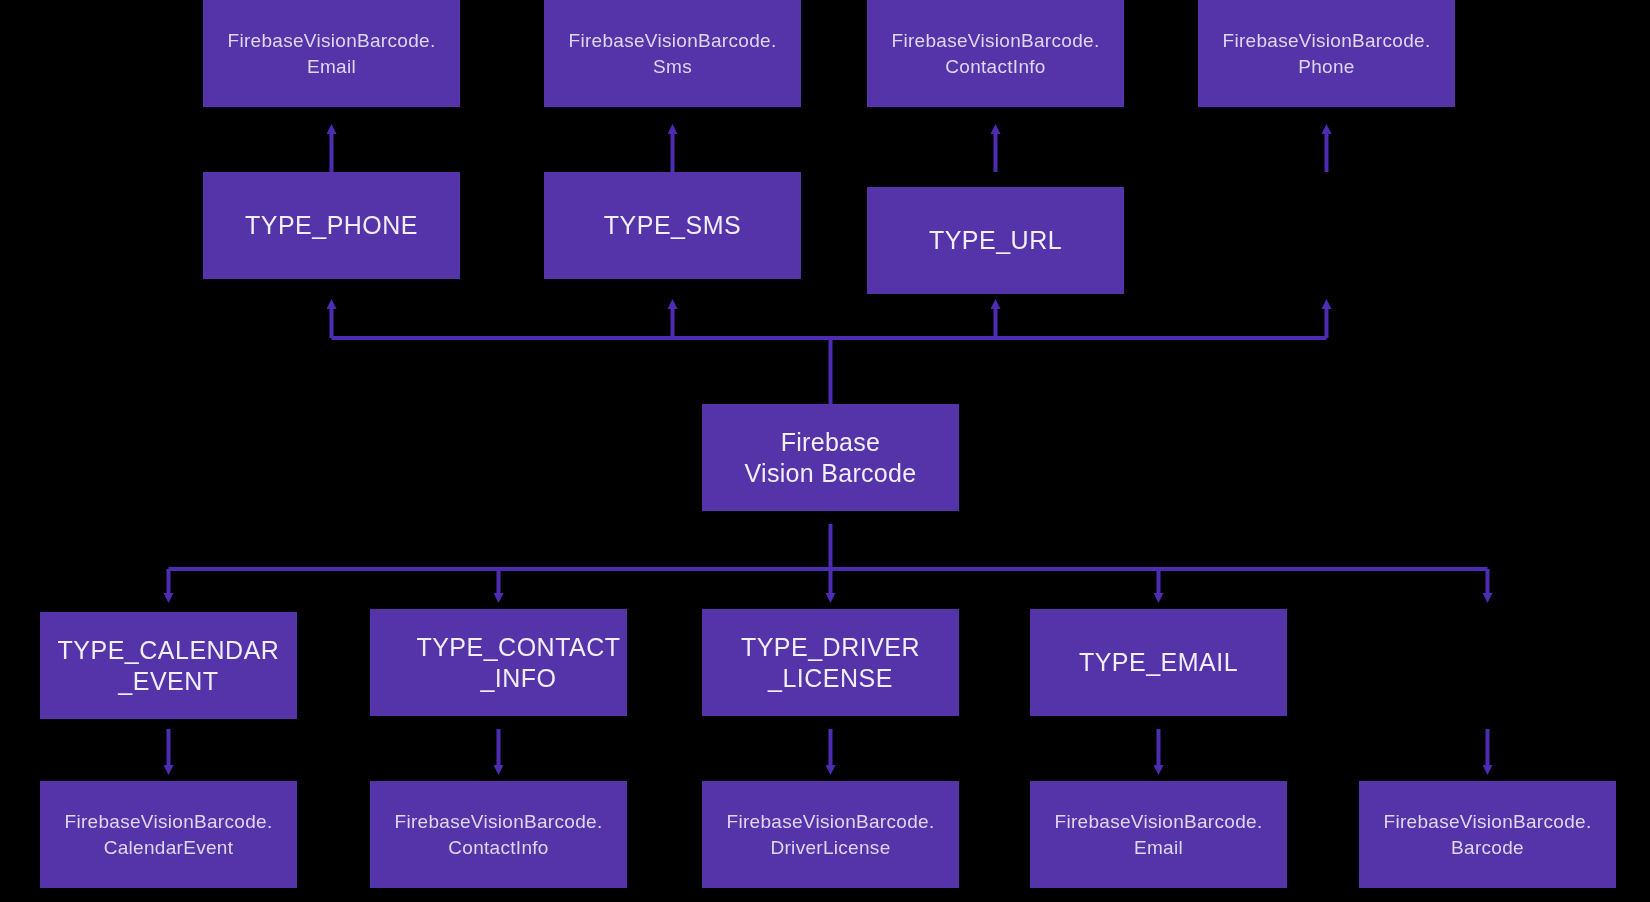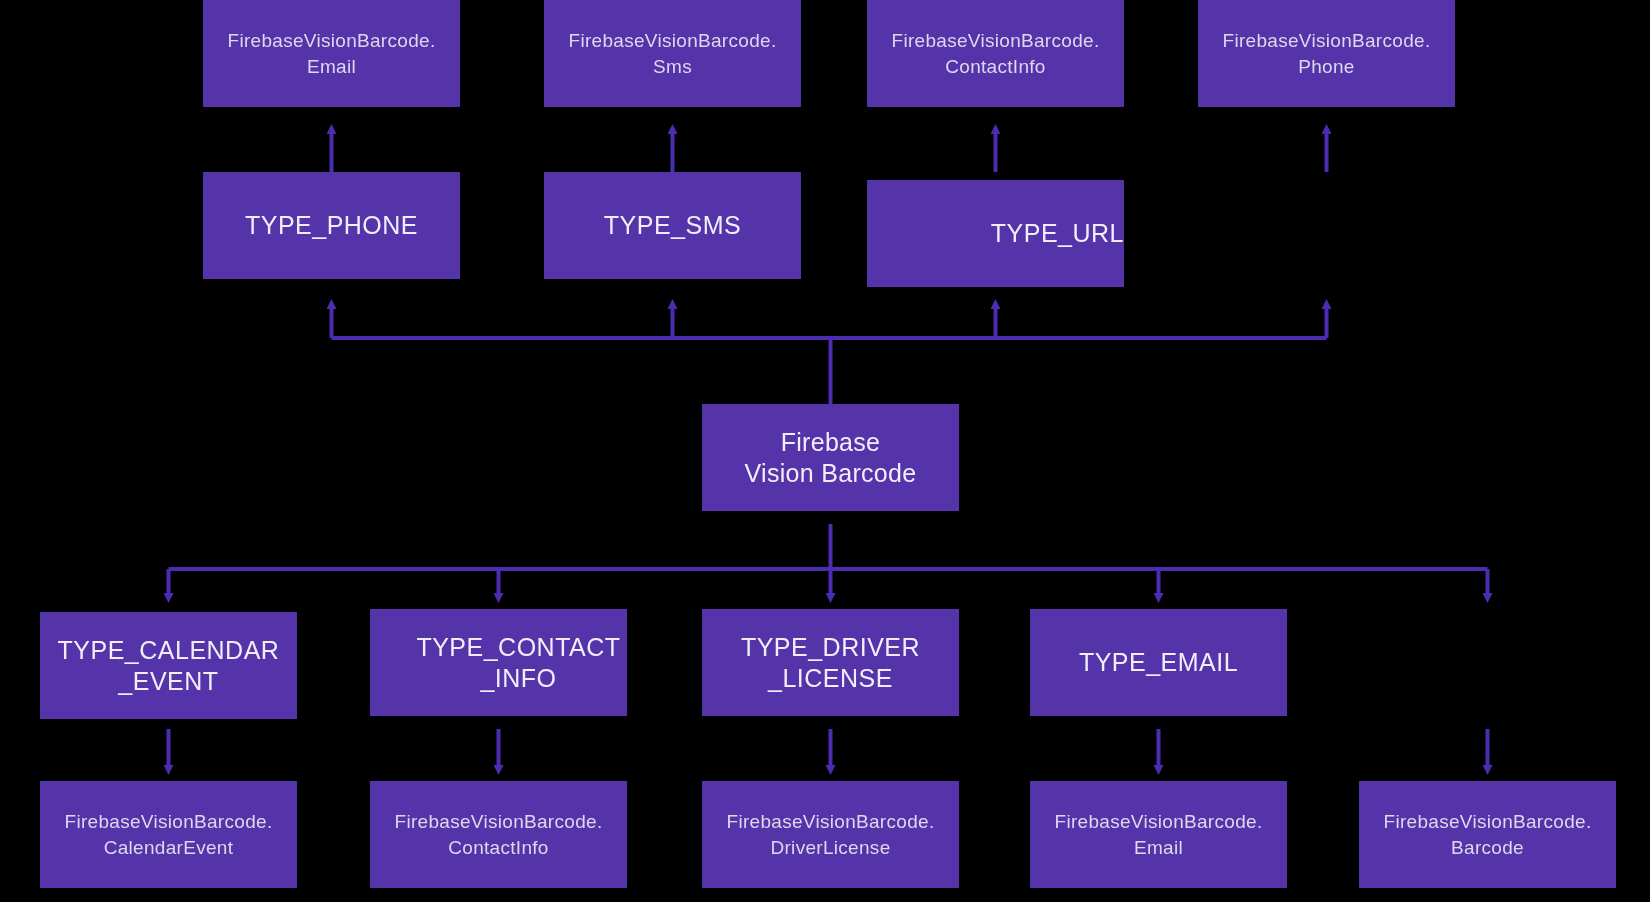--- a/index.html
+++ b/index.html
@@ -101,21 +101,21 @@
     <span class="line">FirebaseVisionBarcode.</span>
     <span class="line">Phone</span>
   </div>
 
   <div class="node type-node" style="left:544px; top:172px;">
     <span class="line">TYPE_SMS</span>
   </div>
   <div class="node type-node" style="left:203px; top:172px;">
     <span class="line">TYPE_PHONE</span>
   </div>
-  <div class="node type-node" style="left:867px; top:180px;align-items:flex-end;">
+  <div class="node type-node" style="left:867px; top:187px;">
     <span class="line">TYPE_URL</span>
   </div>
 
   <div class="node root-node" style="left:702px; top:404px;">
     <span class="line">Firebase</span>
     <span class="line">Vision Barcode</span>
   </div>
 
   <div class="node type-node" style="left:40px; top:612px;">
     <span class="line">TYPE_CALENDAR</span>

